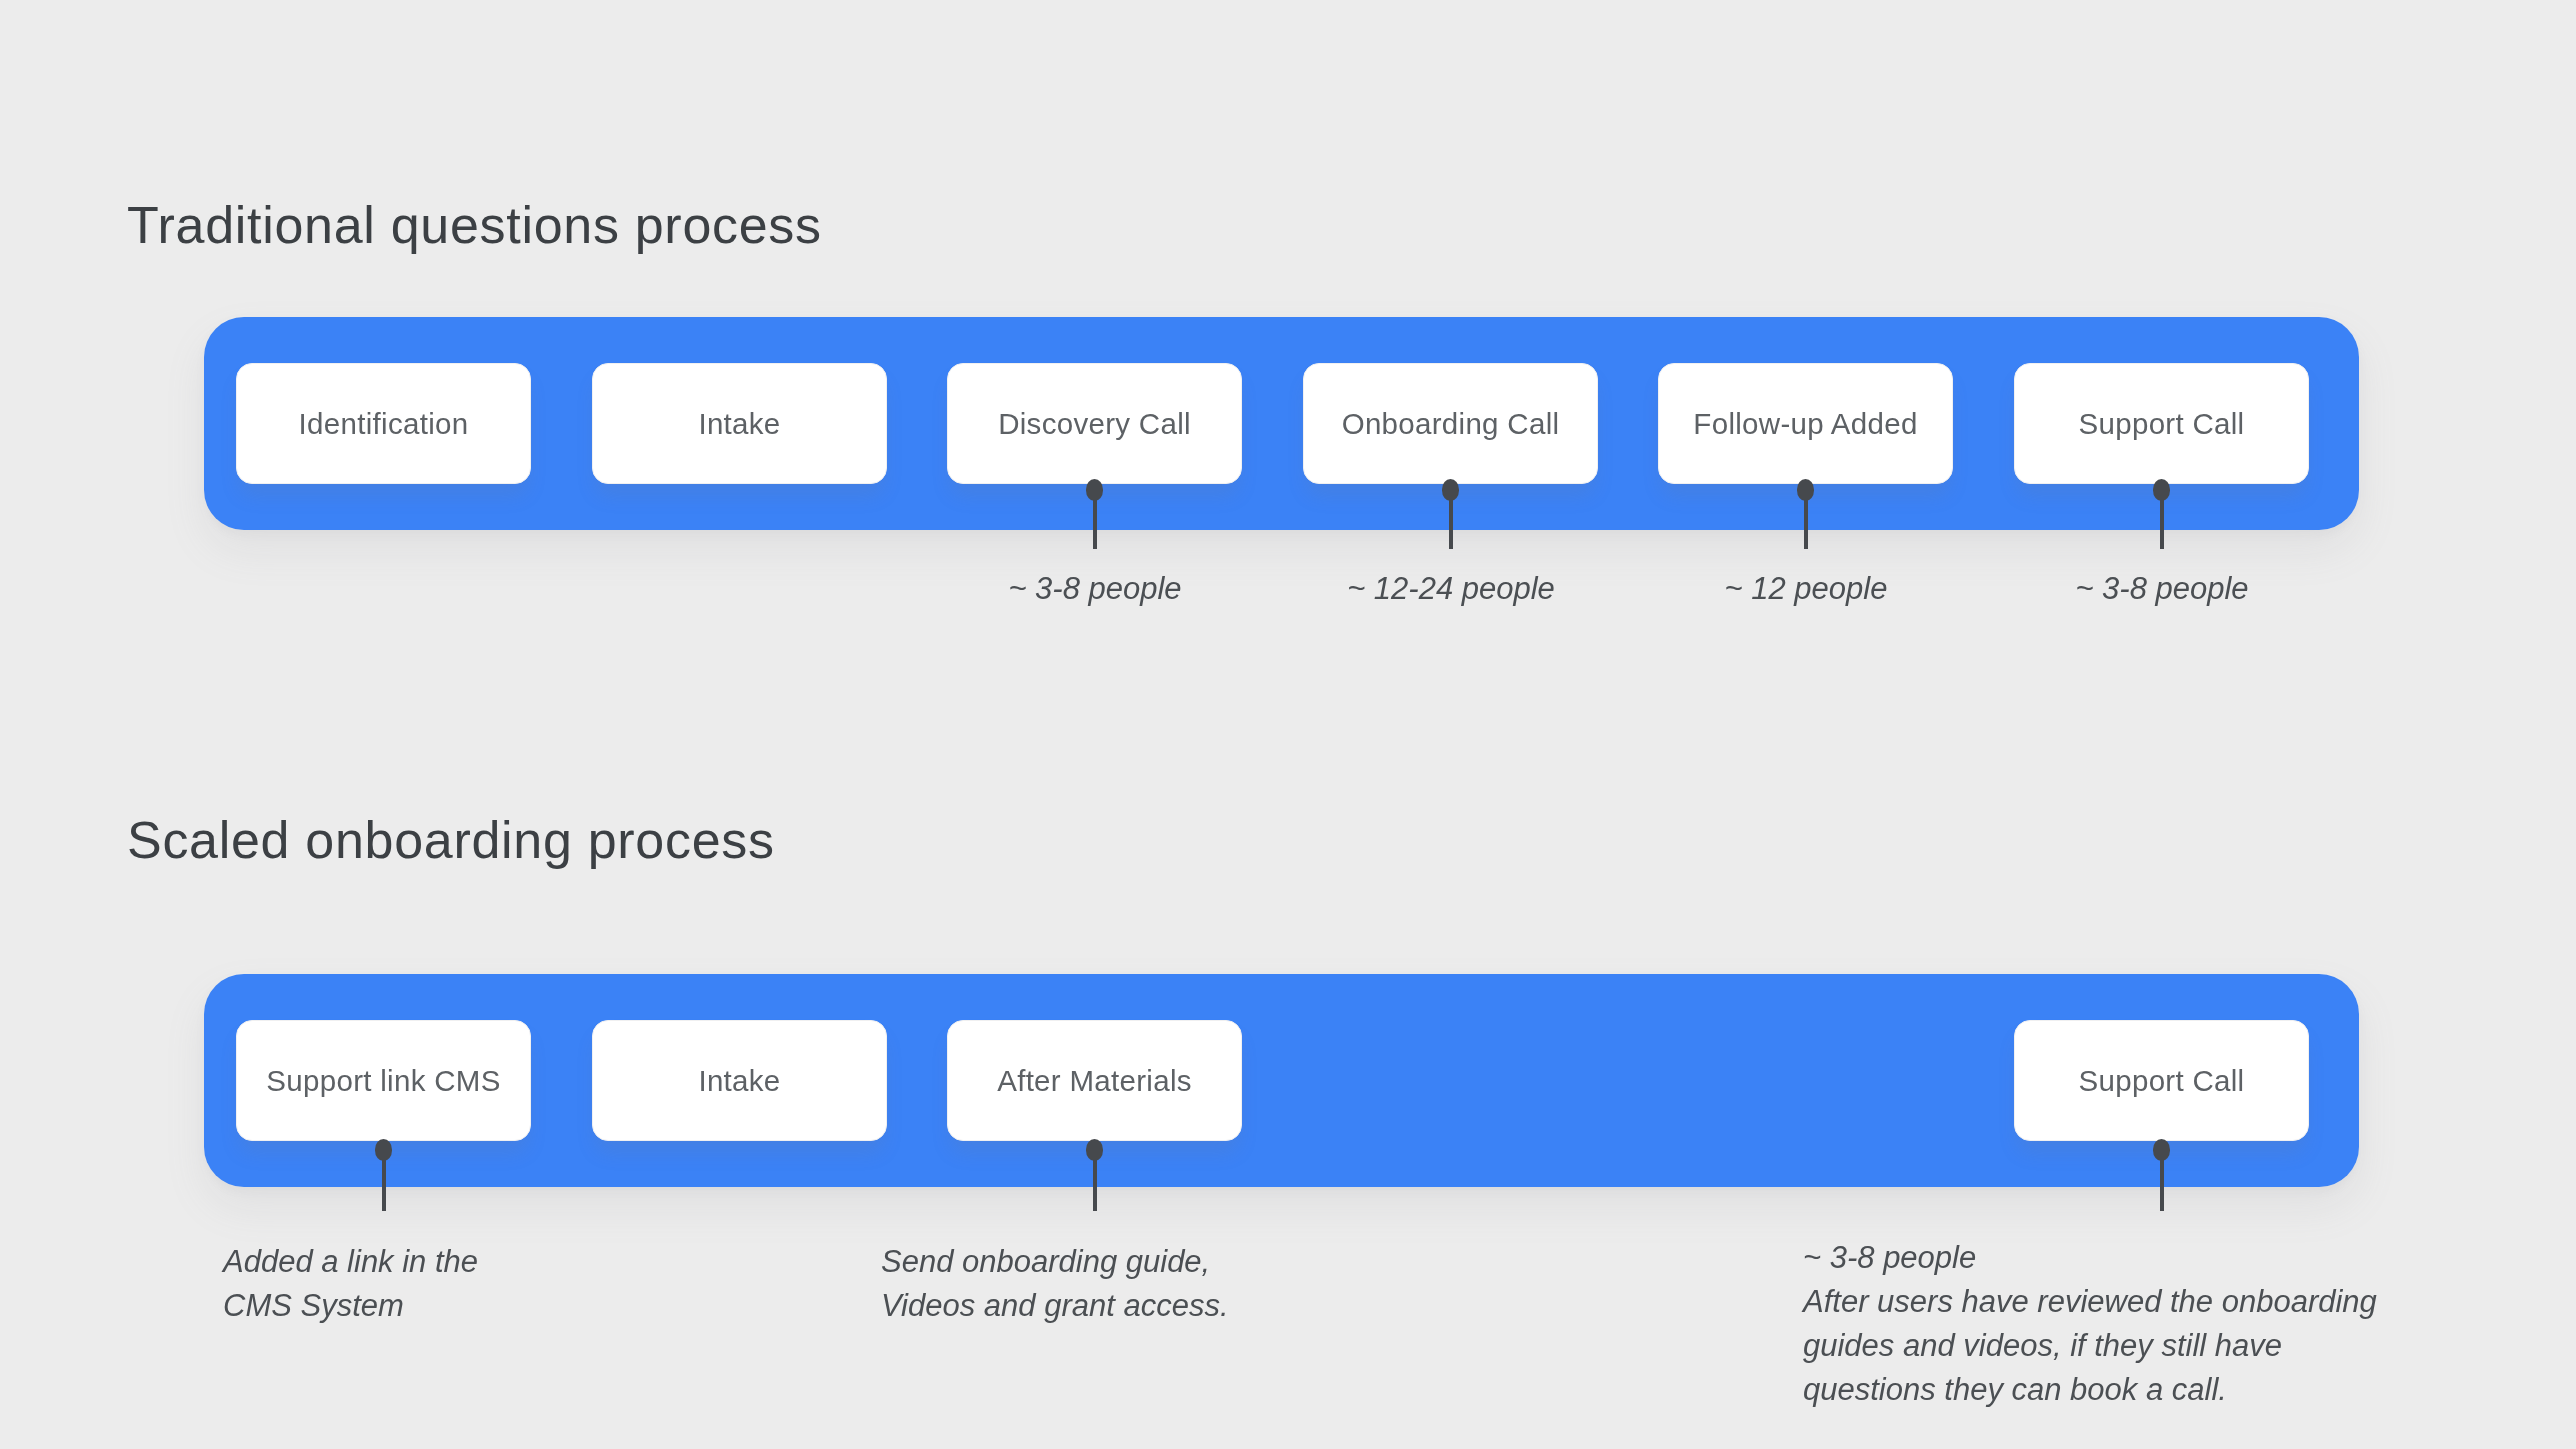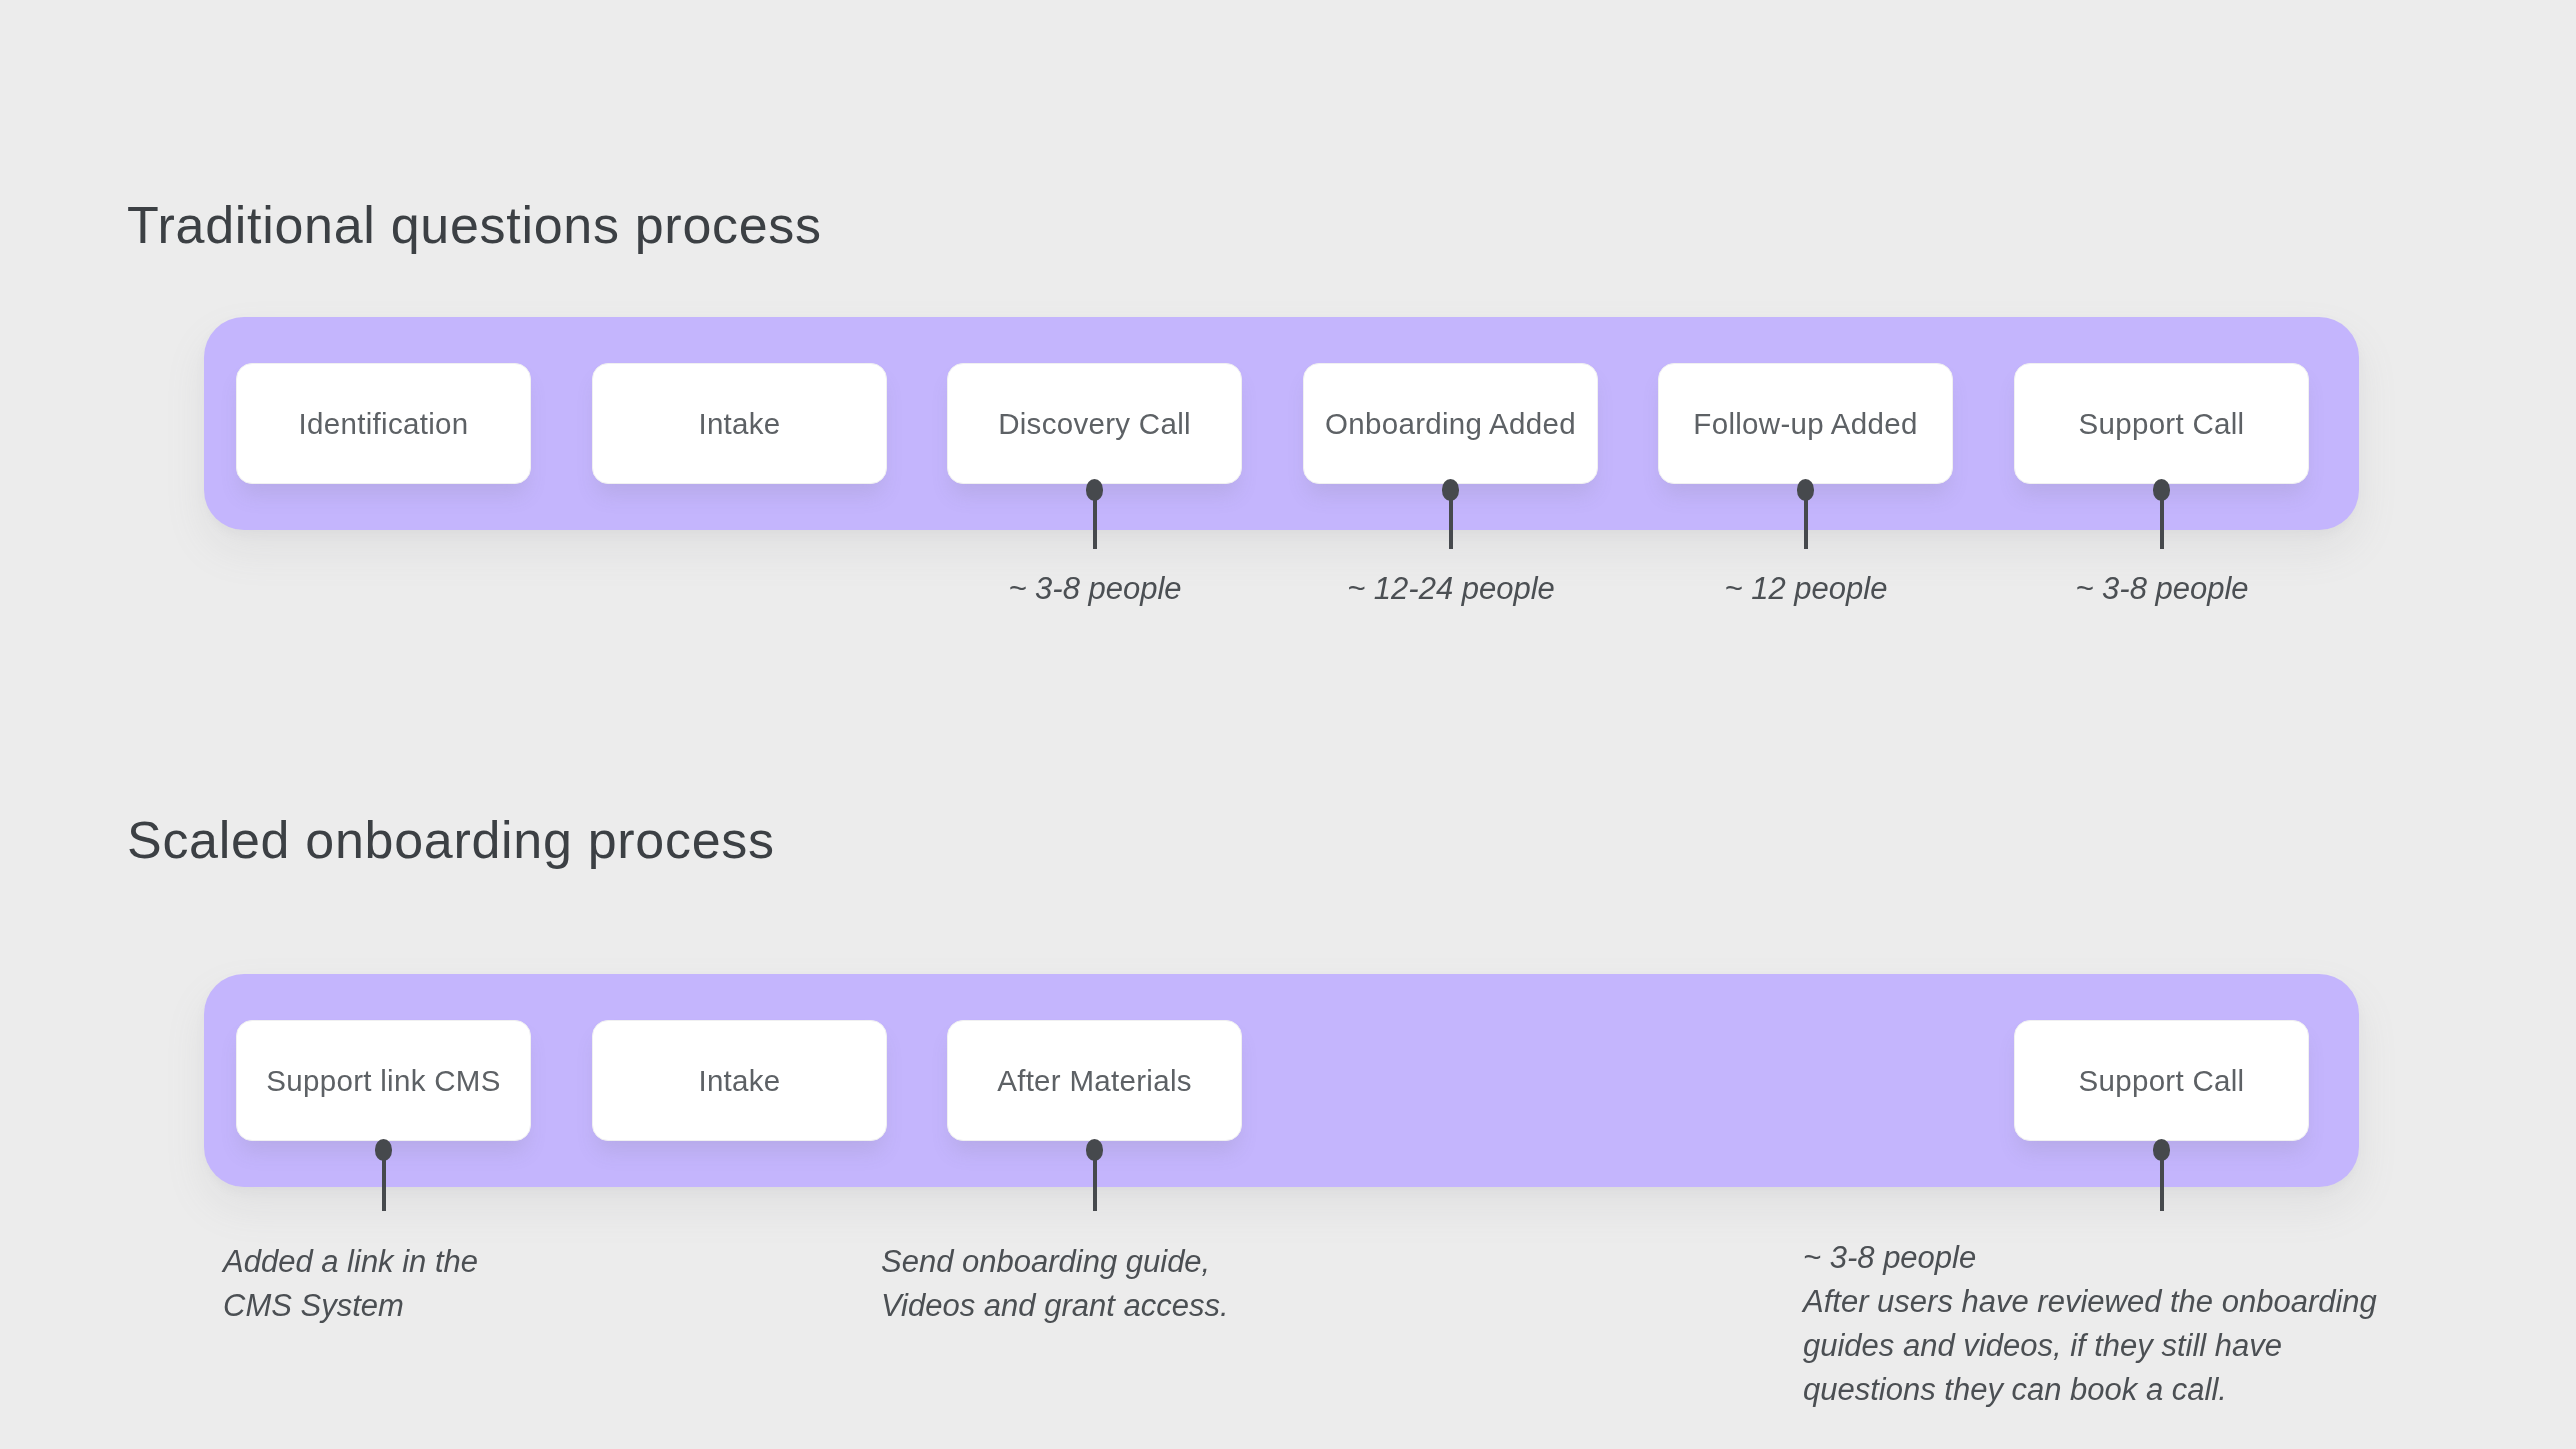--- a/index.html
+++ b/index.html
@@ -29,21 +29,21 @@
   }
   .title.t1 { top: 199px; }
   .title.t2 { top: 814px; }
 
   
   .tray {
     position: absolute;
     left: 204px;
     width: 2155px;
     height: 213px;
-    background: #c4b5fd;
+    background: #3b82f6;
     border-radius: 40px;
     box-shadow: 0 20px 40px rgba(140,140,148,0.12), 0 4px 9.4px rgba(140,140,148,0.06);
   }
   .tray.tray1 { top: 317px; }
   .tray.tray2 { top: 974px; }
 
   
   .card {
     position: absolute;
     top: 46px;
@@ -137,21 +137,21 @@
     <div class="card c10">
       <span class="card-label">Identification</span>
     </div>
     <div class="card c11">
       <span class="card-label">Intake</span>
     </div>
     <div class="card c12">
       <span class="card-label">Discovery Call</span>
     </div>
     <div class="card c13">
-      <span class="card-label">Onboarding Added</span>
+      <span class="card-label">Onboarding Call</span>
     </div>
     <div class="card c14">
       <span class="card-label">Follow-up Added</span>
     </div>
     <div class="card c15">
       <span class="card-label">Support Call</span>
     </div>
   </div>
 
   <div class="pin r1 p10">

